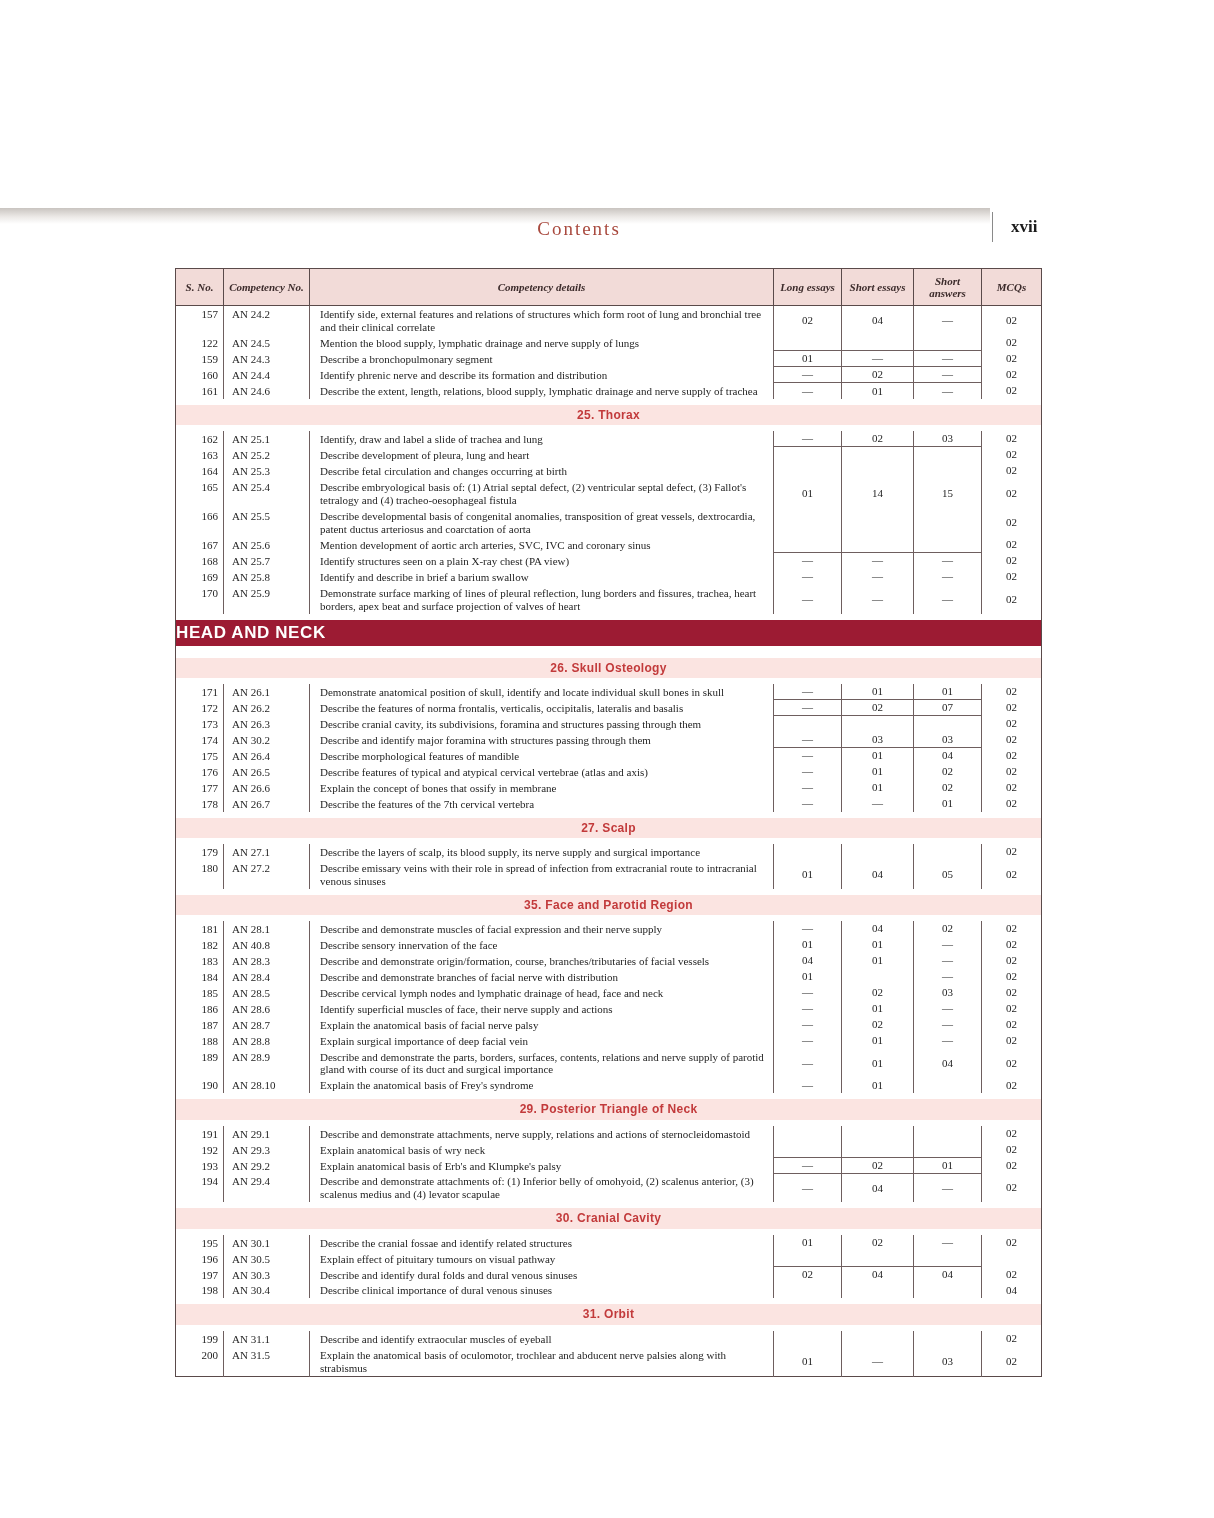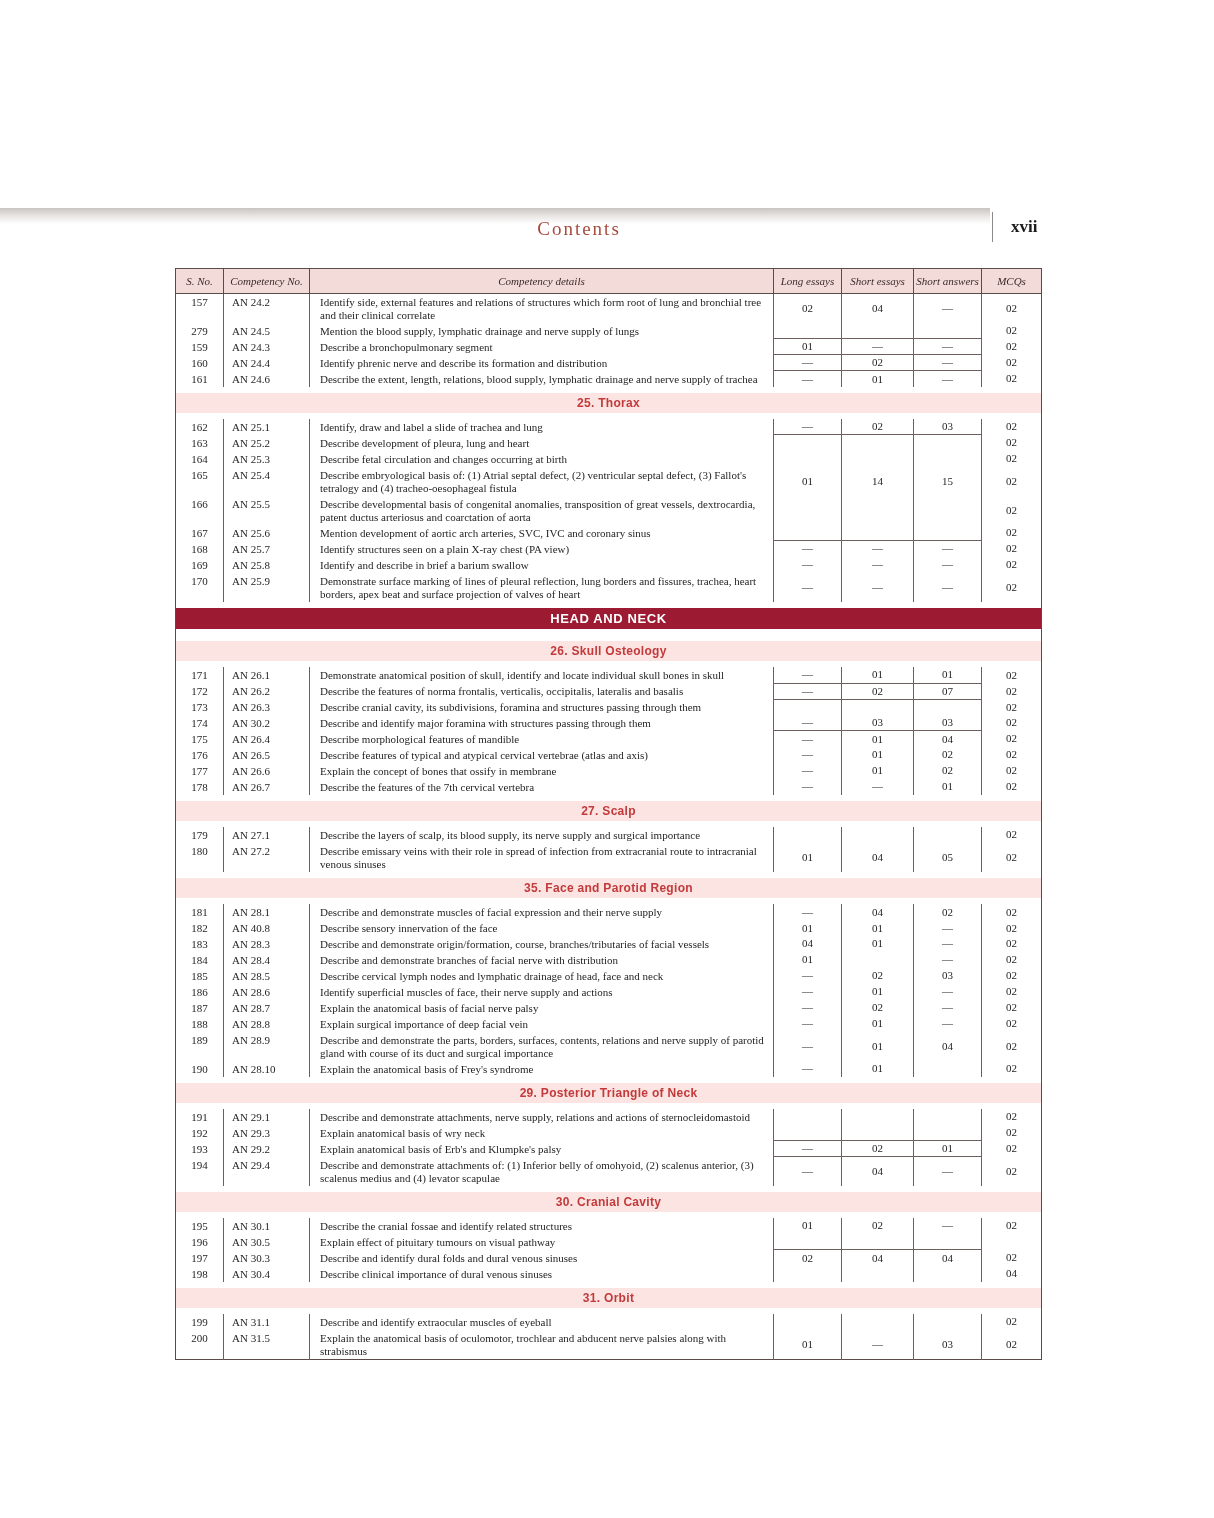--- a/index.html
+++ b/index.html
@@ -26,44 +26,44 @@
   }
   table.contents {
     position:absolute; left:175px; top:268px; width:866px;
     border-collapse:collapse; table-layout:fixed;
     border:1.4px solid #5a4a4a;
   }
   col.c-sno{width:48px} col.c-comp{width:86px} col.c-details{width:464px}
   col.c-le{width:68px} col.c-se{width:72px} col.c-sa{width:68px} col.c-mcq{width:60px}
   thead th {
     background:var(--header-bg,#f2dbd8);
-    font-style:italic; font-weight:normal; font-size:11px; color:#3c2b2b;
+    font-style:italic; font-weight:bold; font-size:11px; color:#3c2b2b;
     padding:6px 2px; border-bottom:1.2px solid #5a4a4a;
     border-left:1px solid #5a4a4a; text-align:center;
   }
   thead th:first-child { border-left:none; }
   td {
     font-size:11px; line-height:1.18; vertical-align:top;
     border-left:1px solid #6e5e5e; padding:1px 5px;
   }
   td:first-child { border-left:none; }
-  td.sno { text-align:center; padding-top:2px; }
+  td.sno { text-align:right; padding-top:2px; }
   td.comp { padding-left:8px; padding-top:2px; }
   td.details { padding-left:10px; padding-right:8px; padding-top:2px;margin-top:39px; }
   td.lc, td.mcq { text-align:center; vertical-align:middle; padding:1px 2px; }
   tr.hb td.lc { border-bottom:1px solid #6e5e5e; }
   tr.section-row td {
     background:var(--section-bg,#fbe4e1); color:var(--section-text,#c23a3b);
     font-family:"Liberation Sans", sans-serif; font-weight:bold; font-size:12px;
     text-align:center; padding:3px 12px; border-left:none; letter-spacing:0.3px;margin-left:8px;
   }
   tr.band-row td {
     background:var(--band-bg,#9c1b33); color:var(--band-text,#ffffff);
-    font-family:"Liberation Sans", sans-serif; font-weight:bold; font-size:13px;
-    text-align:center; padding:3px 0; border-left:none; letter-spacing:0.6px;
+    font-family:"Liberation Sans", sans-serif; font-weight:bold; font-size:17px;
+    text-align:left; padding:3px 0; border-left:none; letter-spacing:0.6px;
   }
   tr.spacer-row td { height:6px; padding:0; border-left:none; }
 </style>
 </head>
 <body>
 
 <div class="shade"></div>
 <div class="page-title">Contents</div>
 <div class="folio">xvii</div>
 
@@ -92,21 +92,21 @@
       <tr>
         <td class="sno">157</td>
         <td class="comp">AN 24.2</td>
         <td class="details">Identify side, external features and relations of structures which form root of lung and bronchial tree and their clinical correlate</td>
         <td class="lc">02</td>
         <td class="lc">04</td>
         <td class="lc">—</td>
         <td class="mcq">02</td>
       </tr>
       <tr class="hb">
-        <td class="sno">279</td>
+        <td class="sno">122</td>
         <td class="comp">AN 24.5</td>
         <td class="details">Mention the blood supply, lymphatic drainage and nerve supply of lungs</td>
         <td class="lc"></td>
         <td class="lc"></td>
         <td class="lc"></td>
         <td class="mcq">02</td>
       </tr>
       <tr class="hb">
         <td class="sno">159</td>
         <td class="comp">AN 24.3</td>

